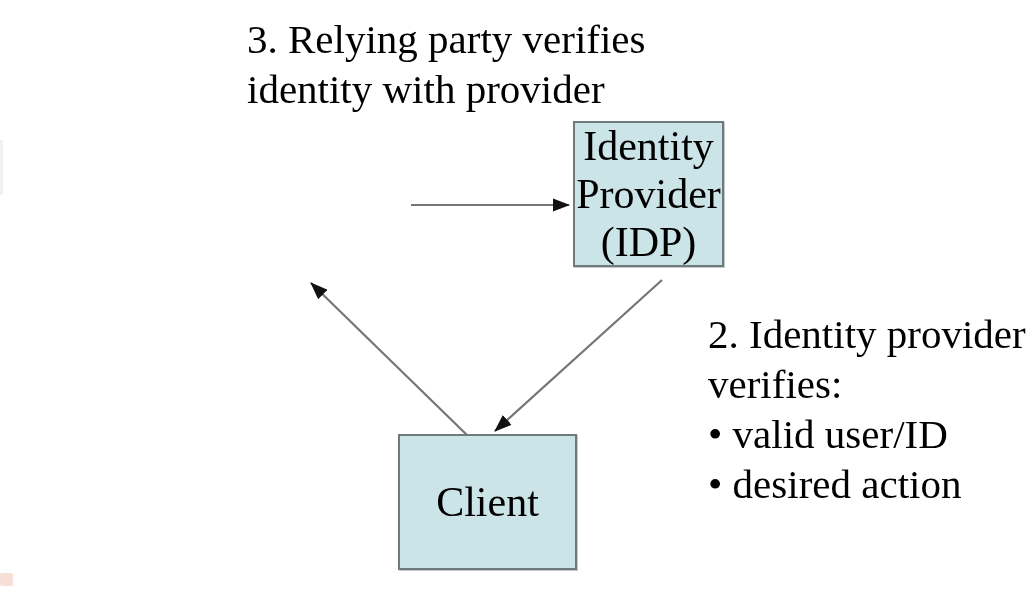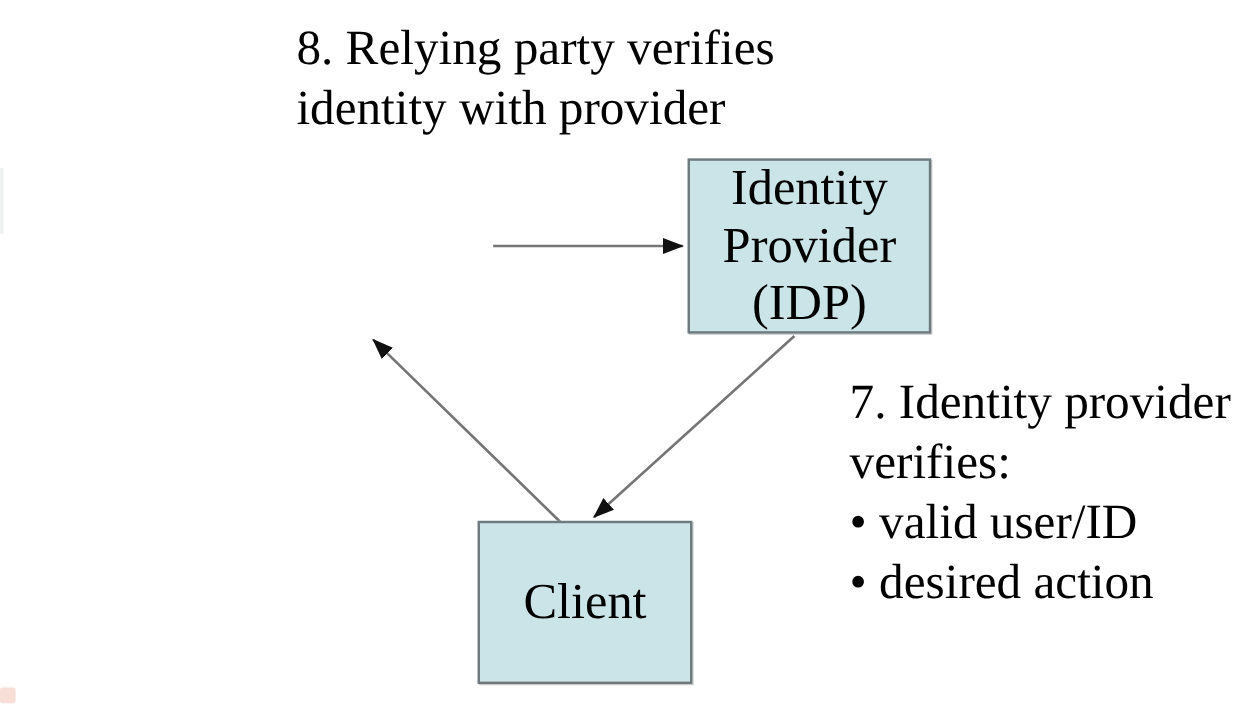--- a/index.html
+++ b/index.html
@@ -29,21 +29,21 @@
     display:flex;align-items:center;justify-content:center;
     text-align:center;
     box-sizing:border-box;
     box-shadow:1px 1px 0 rgba(90,100,102,.35);
   }
   .node-label{
     font-size:42px;line-height:1.15;
     white-space:pre-line;
   }
   .node-rp{left:232px;top:133px;width:177px;height:145px;}
-  .node-idp{left:573px;top:132px;width:203px;height:146px;justify-content:center;}
+  .node-idp{left:573px;top:121px;width:151px;height:146px;justify-content:center;}
   .node-client{left:398px;top:434px;width:179px;height:136px;}
   .annotation{
     position:absolute;
     font-size:41px;line-height:50px;
     white-space:pre-line;
   }
   .ann-step2{left:247px;top:14px;}
   .ann-step1{left:6px;top:301px;}
   .ann-step3{left:708px;top:309px;}
   .edge-artifact-strip{
@@ -75,25 +75,25 @@
   <div class="node node-idp">
     <span class="node-label">Identity
 Provider
 (IDP)</span>
   </div>
 
   <div class="node node-client">
     <span class="node-label">Client</span>
   </div>
 
-  <div class="annotation ann-step2">8. Relying party verifies
+  <div class="annotation ann-step2">3. Relying party verifies
 identity with provider</div>
 
 
-  <div class="annotation ann-step3">7. Identity provider
+  <div class="annotation ann-step3">2. Identity provider
 verifies:
 • valid user/ID
 • desired action</div>
 
   <div class="edge-artifact-strip"></div>
   <div class="edge-artifact-pink"></div>
 
 </div>
 
 </body></html>

